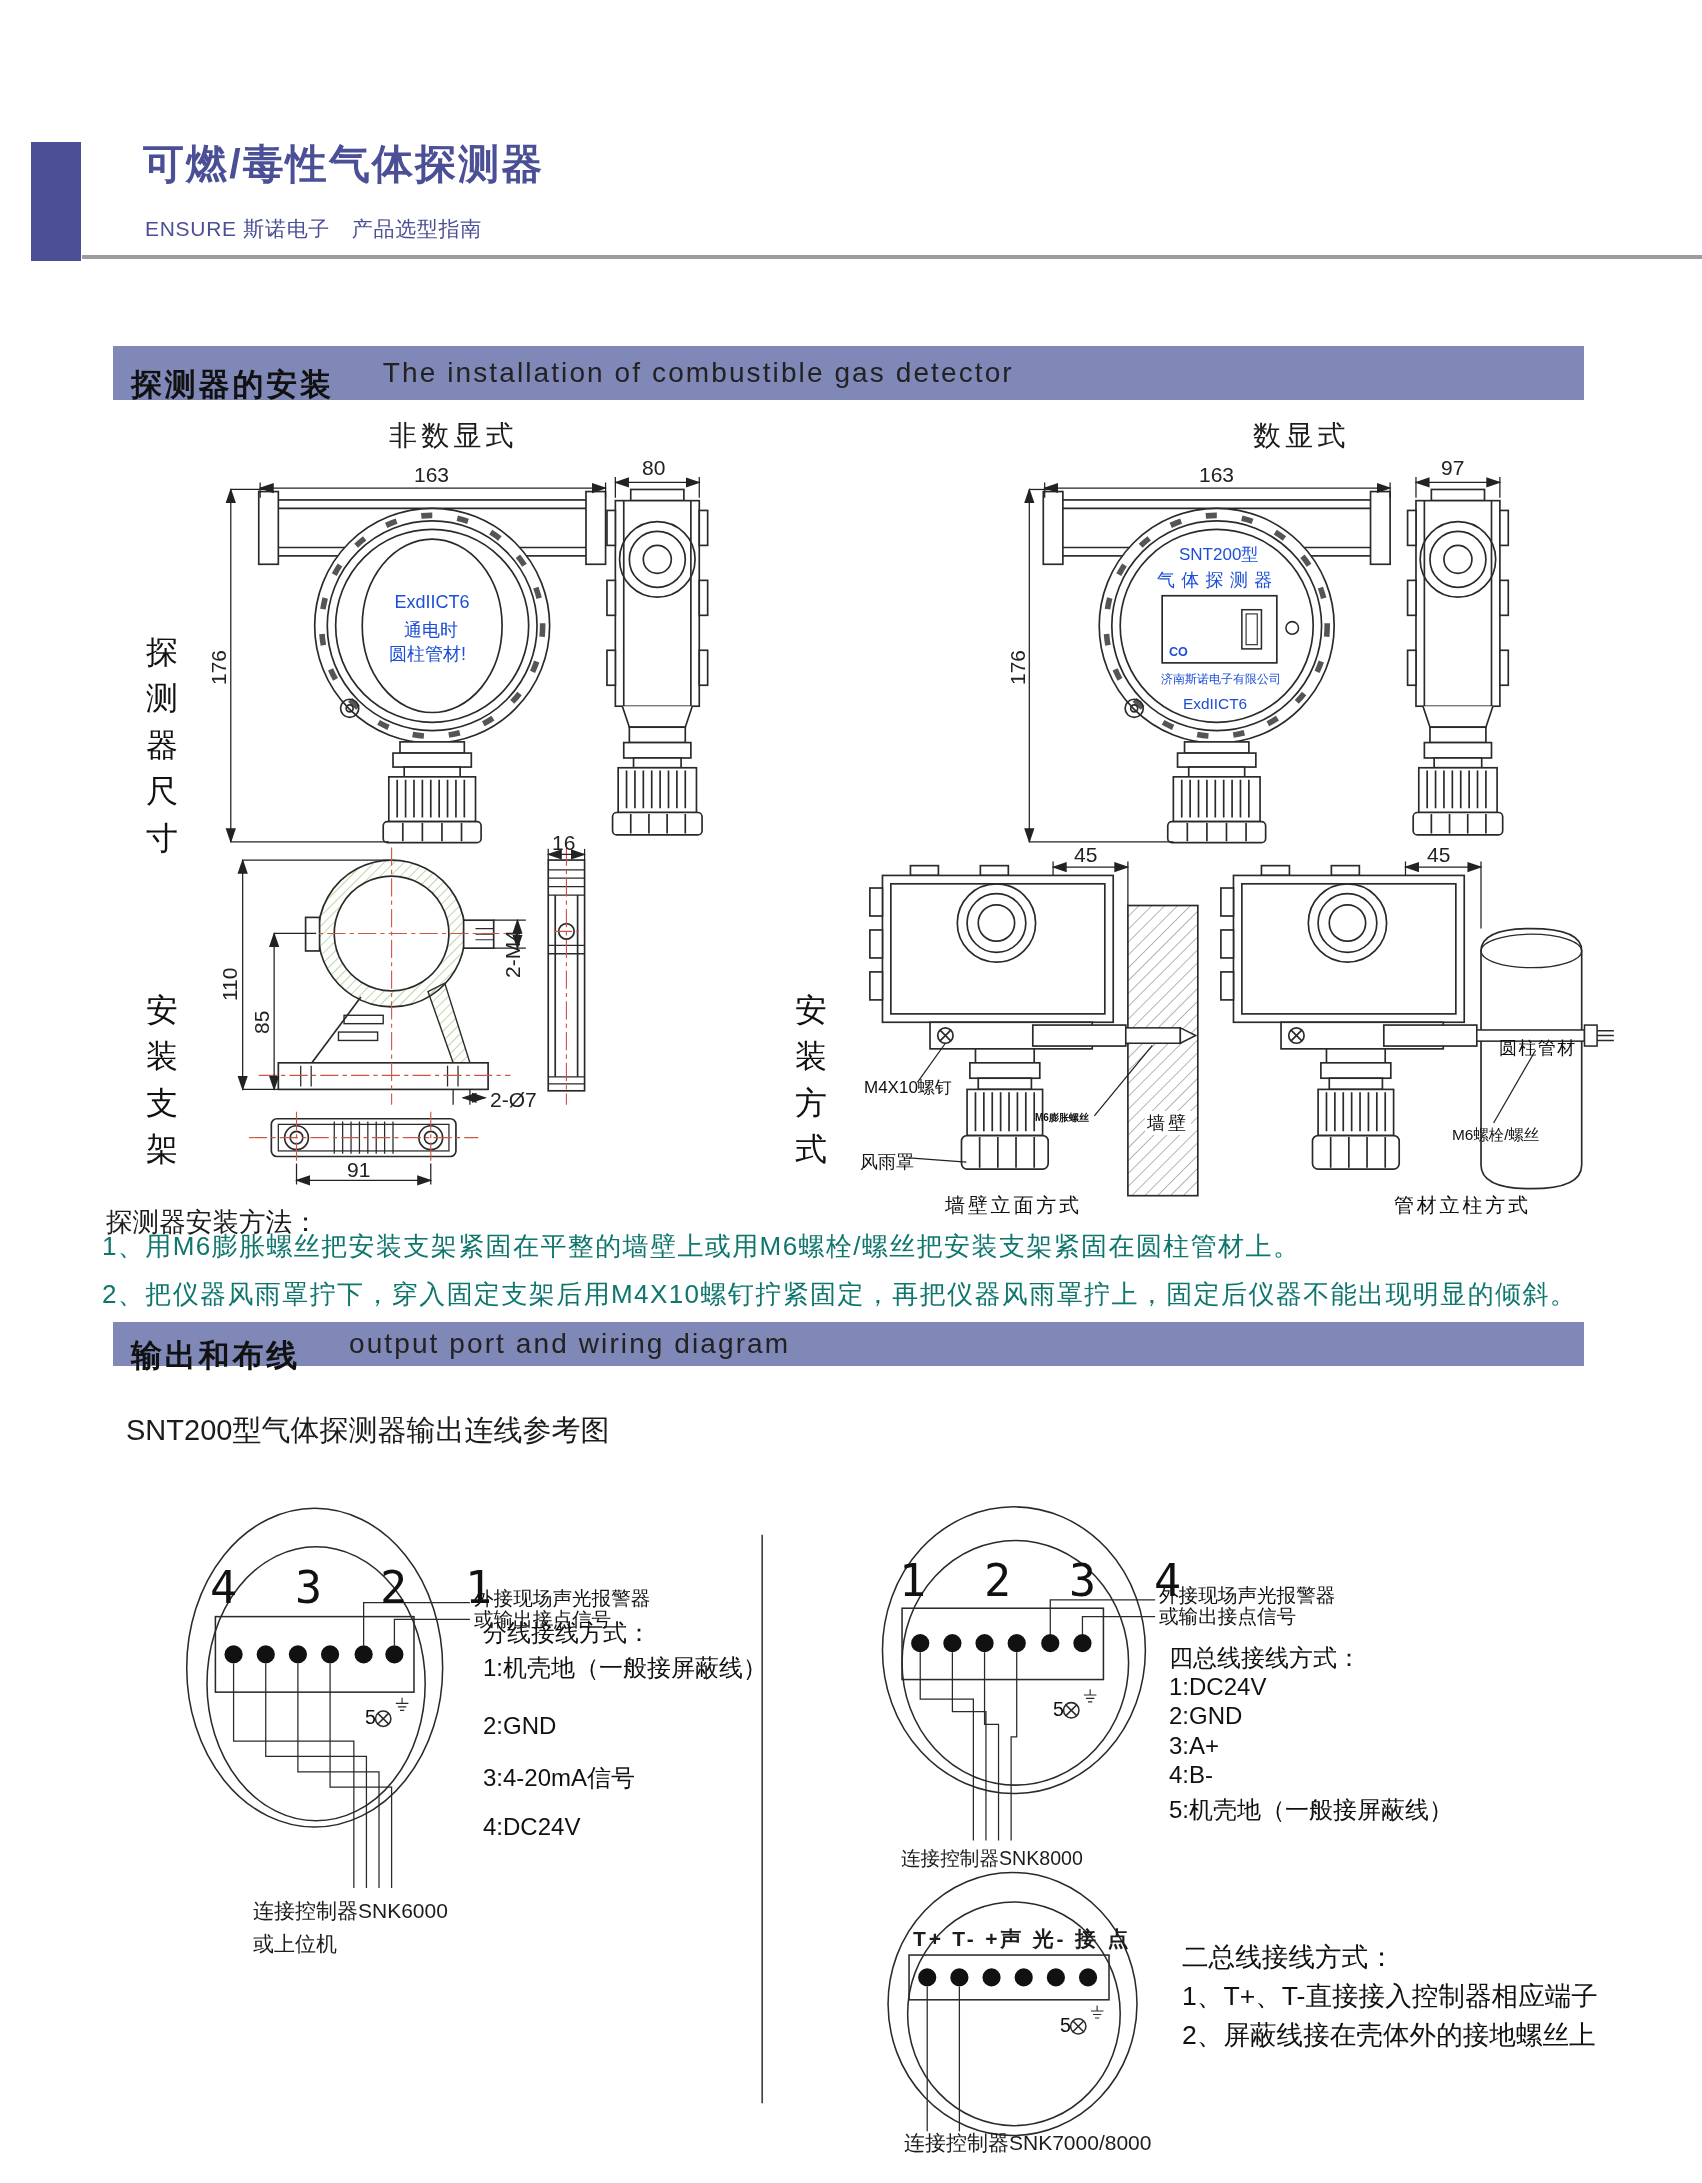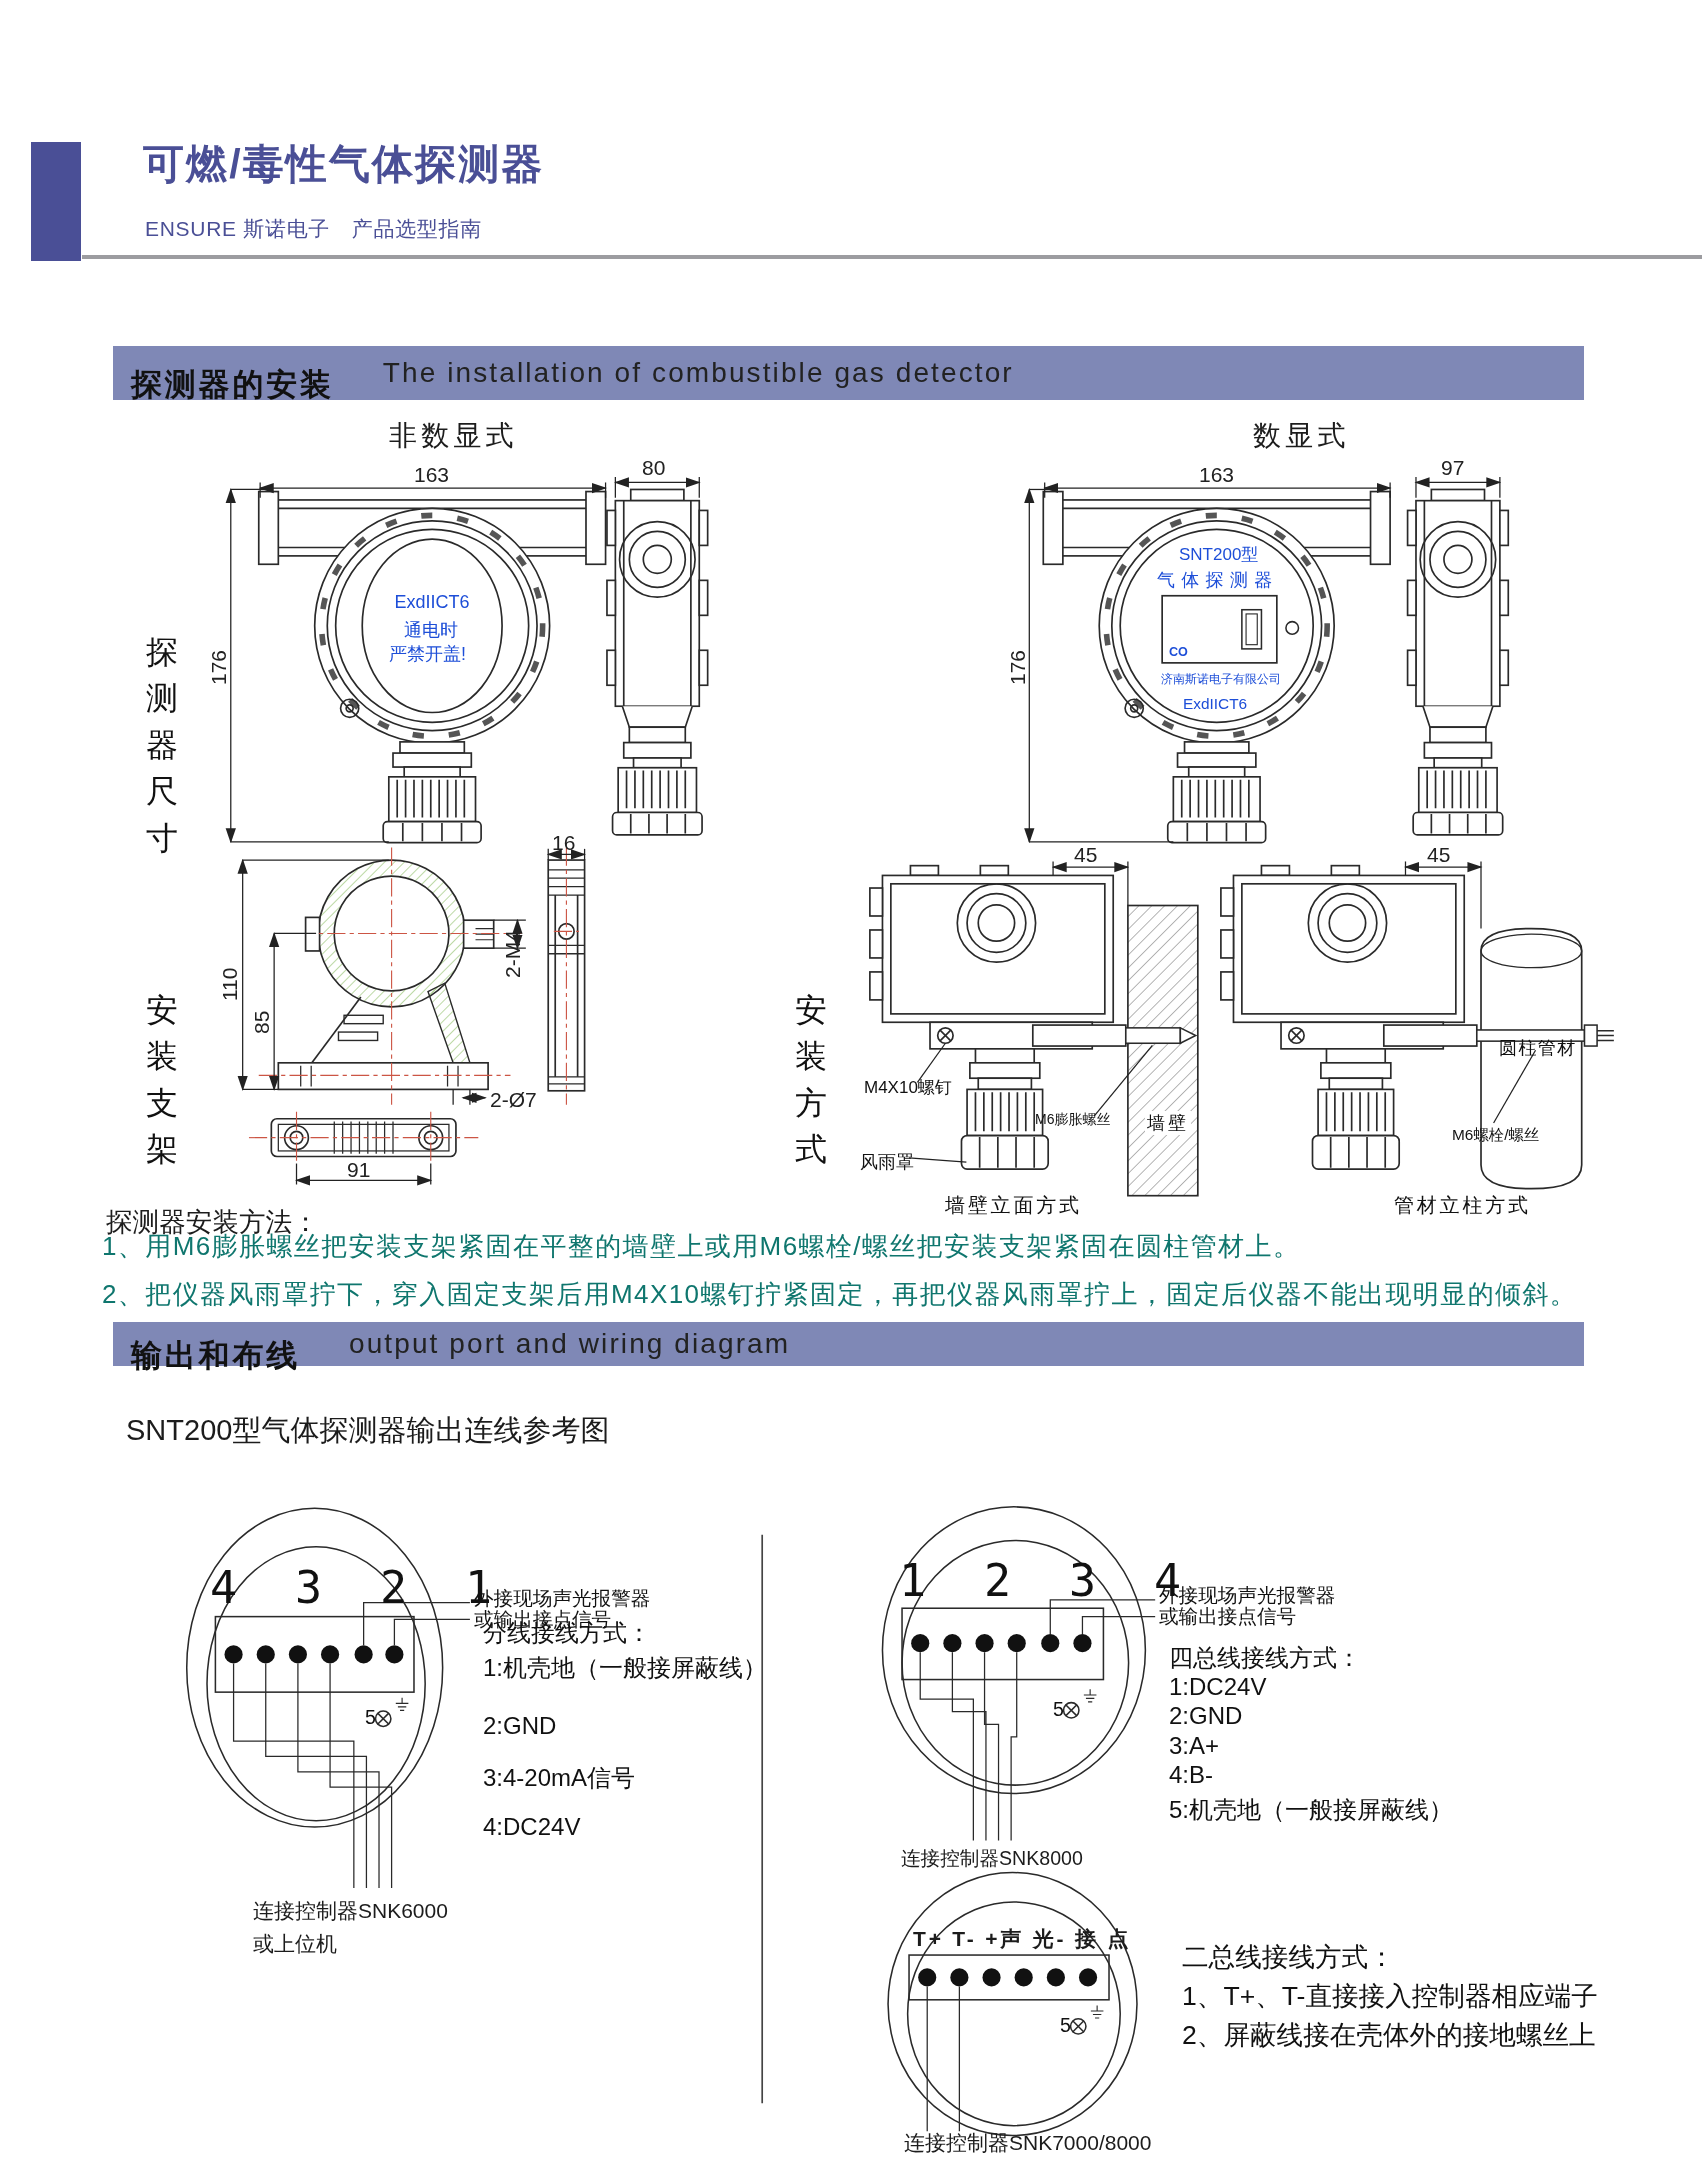--- a/index.html
+++ b/index.html
@@ -343,39 +343,39 @@
 
   <div class="t dim" style="left:414px;top:463px;">163</div>
   <div class="t dim" style="left:642px;top:456px;">80</div>
   <div class="t dim rot" style="left:207px;top:685px;">176</div>
   <div class="t dim" style="left:1199px;top:463px;">163</div>
   <div class="t dim" style="left:1441px;top:456px;">97</div>
   <div class="t dim rot" style="left:1006px;top:685px;">176</div>
 
   <div class="t face" style="left:390px;top:592px;width:84px;text-align:center;font-size:18px;">ExdIICT6</div>
   <div class="t face" style="left:404px;top:618px;font-size:18px;">通电时</div>
-  <div class="t face" style="left:389px;top:642px;font-size:18px;">严禁开盖!</div>
+  <div class="t face" style="left:389px;top:642px;font-size:18px;">圆柱管材!</div>
 
   <div class="t face" style="left:1179px;top:543px;font-size:17px;">SNT200型</div>
   <div class="t face" style="left:1157px;top:568px;font-size:18px;letter-spacing:6.3px;">气体探测器</div>
   <div class="t face" style="left:1169px;top:645px;font-size:12.6px;font-weight:bold;">CO</div>
   <div class="t face" style="left:1161px;top:671px;font-size:12px;">济南斯诺电子有限公司</div>
   <div class="t face" style="left:1183px;top:695px;font-size:15.4px;">ExdIICT6</div>
 
   <div class="t dim rot" style="left:218px;top:1001px;">110</div>
   <div class="t dim rot" style="left:250px;top:1034px;">85</div>
   <div class="t dim rot" style="left:501px;top:978px;">2-M4</div>
   <div class="t dim" style="left:552px;top:831px;">16</div>
   <div class="t dim" style="left:490px;top:1088px;">2-Ø7</div>
   <div class="t dim" style="left:347px;top:1158px;">91</div>
 
   <div class="t dim" style="left:1074px;top:843px;">45</div>
   <div class="t dim" style="left:1427px;top:843px;">45</div>
   <div class="t small-label" style="left:864px;top:1076px;">M4X10螺钉</div>
-  <div class="t small-label" style="left:1035px;top:1111px;font-size:14px;">M6膨胀螺丝</div>
+  <div class="t small-label" style="left:1035px;top:1111px;font-size:10px;font-weight:bold;">M6膨胀螺丝</div>
   <div class="t small-label" style="left:860px;top:1150px;font-size:18px;">风雨罩</div>
   <div class="t small-label bgw" style="left:1145px;top:1111px;font-size:18px;letter-spacing:2.8px;">墙壁</div>
   <div class="t cap40" style="left:945px;top:1192px;">墙壁立面方式</div>
   <div class="t small-label" style="left:1499px;top:1036px;font-size:18px;letter-spacing:1.4px;">圆柱管材</div>
   <div class="t small-label" style="left:1452px;top:1125px;font-size:15.4px;">M6螺栓/螺丝</div>
   <div class="t cap40" style="left:1394px;top:1192px;">管材立柱方式</div>
 
   <div class="t" style="left:106px;top:1204px;font-size:26.6px;">探测器安装方法：</div>
   <div class="t step" style="left:102px;top:1229px;">1、用M6膨胀螺丝把安装支架紧固在平整的墙壁上或用M6螺栓/螺丝把安装支架紧固在圆柱管材上。</div>
   <div class="t step" style="left:102px;top:1277px;">2、把仪器风雨罩拧下，穿入固定支架后用M4X10螺钉拧紧固定，再把仪器风雨罩拧上，固定后仪器不能出现明显的倾斜。</div>

